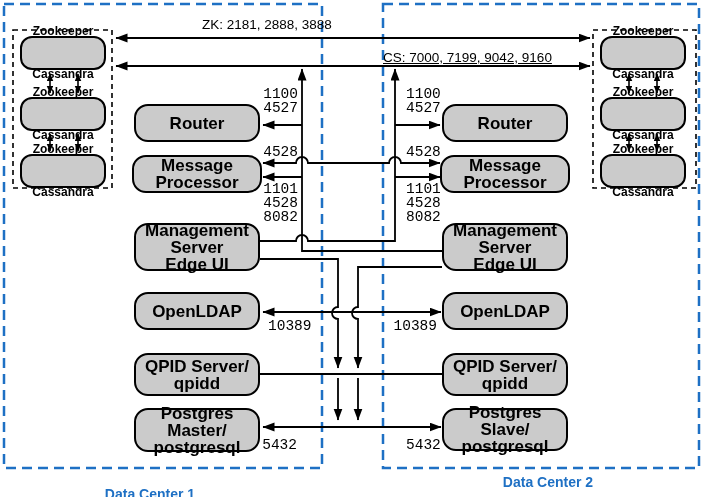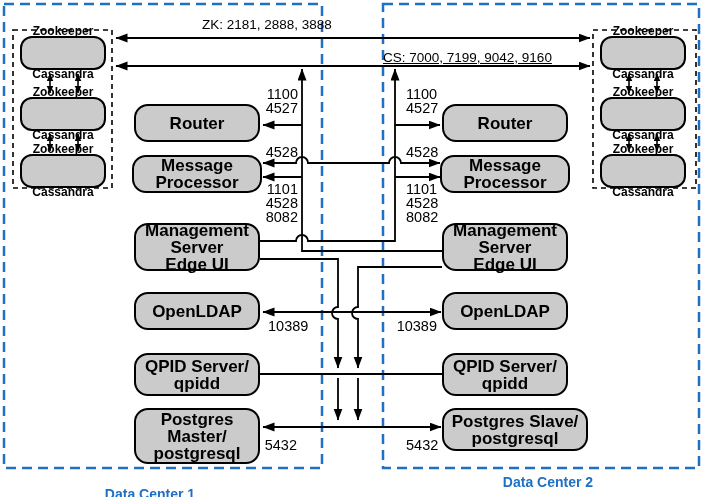--- a/index.html
+++ b/index.html
@@ -4,21 +4,21 @@
 <style>
   html,body{margin:0;padding:0;background:#ffffff;}
   #canvas{position:relative;width:705px;height:497px;background:#fff;overflow:hidden;
           font-family:"Liberation Sans",sans-serif;color:#000;}
   svg.wires{position:absolute;left:0;top:0;z-index:1;}
   .box{position:absolute;z-index:2;background:#cbcbcb;border:2.4px solid #000;border-radius:14px;
        display:flex;flex-direction:column;align-items:center;justify-content:center;
        font-weight:bold;font-size:17px;line-height:17px;text-align:center;box-sizing:border-box;}
   .box.small{border-radius:12px;font-size:12px;line-height:15px;border-width:2.3px;gap:28px;}
   .plabel{position:absolute;z-index:2;font-size:14.5px;line-height:14px;white-space:nowrap;}
-  .plabel span{display:block;}
+  .plabel span{display:block;font-family:Liberation Mono, monospace;}
   .right-align{text-align:right;}
   .linklabel{position:absolute;z-index:2;font-size:13.5px;white-space:nowrap;}
   .dclabel{position:absolute;z-index:2;font-size:14px;font-weight:bold;color:#1e70c4;
            transform:translateX(-50%);white-space:nowrap;}
 </style>
 </head>
 <body>
 
 <div id="canvas">
 
@@ -113,21 +113,21 @@
     <span>Management Server</span>
     <span>Edge UI</span>
   </div>
   <div class="box" style="left:134px;top:292px;width:126px;height:38px;">
     <span>OpenLDAP</span>
   </div>
   <div class="box" style="left:134px;top:353px;width:126px;height:43px;">
     <span>QPID Server/</span>
     <span>qpidd</span>
   </div>
-  <div class="box" style="left:134px;top:408px;width:126px;height:56px;">
+  <div class="box" style="left:134px;top:408px;width:126px;height:44px;">
     <span>Postgres Master/</span>
     <span>postgresql</span>
   </div>
 
   <div class="box" style="left:442px;top:104px;width:126px;height:38px;">
     <span>Router</span>
   </div>
   <div class="box" style="left:440px;top:155px;width:130px;height:38px;">
     <span>Message Processor</span>
   </div>
@@ -135,21 +135,21 @@
     <span>Management Server</span>
     <span>Edge UI</span>
   </div>
   <div class="box" style="left:442px;top:292px;width:126px;height:38px;">
     <span>OpenLDAP</span>
   </div>
   <div class="box" style="left:442px;top:353px;width:126px;height:43px;">
     <span>QPID Server/</span>
     <span>qpidd</span>
   </div>
-  <div class="box" style="left:442px;top:408px;width:146px;height:43px;">
+  <div class="box" style="left:442px;top:408px;width:126px;height:43px;">
     <span>Postgres Slave/</span>
     <span>postgresql</span>
   </div>
 
   <div class="linklabel" style="left:158px;top:17px;margin-left:44px;">ZK: 2181, 2888, 3888</div>
   <div class="linklabel" style="left:383px;top:50px;text-decoration:underline;">CS: 7000, 7199, 9042, 9160</div>
 
   <div class="plabel right-align" style="right:407px;top:87px;">
     <span>1100</span>
     <span>4527</span>

